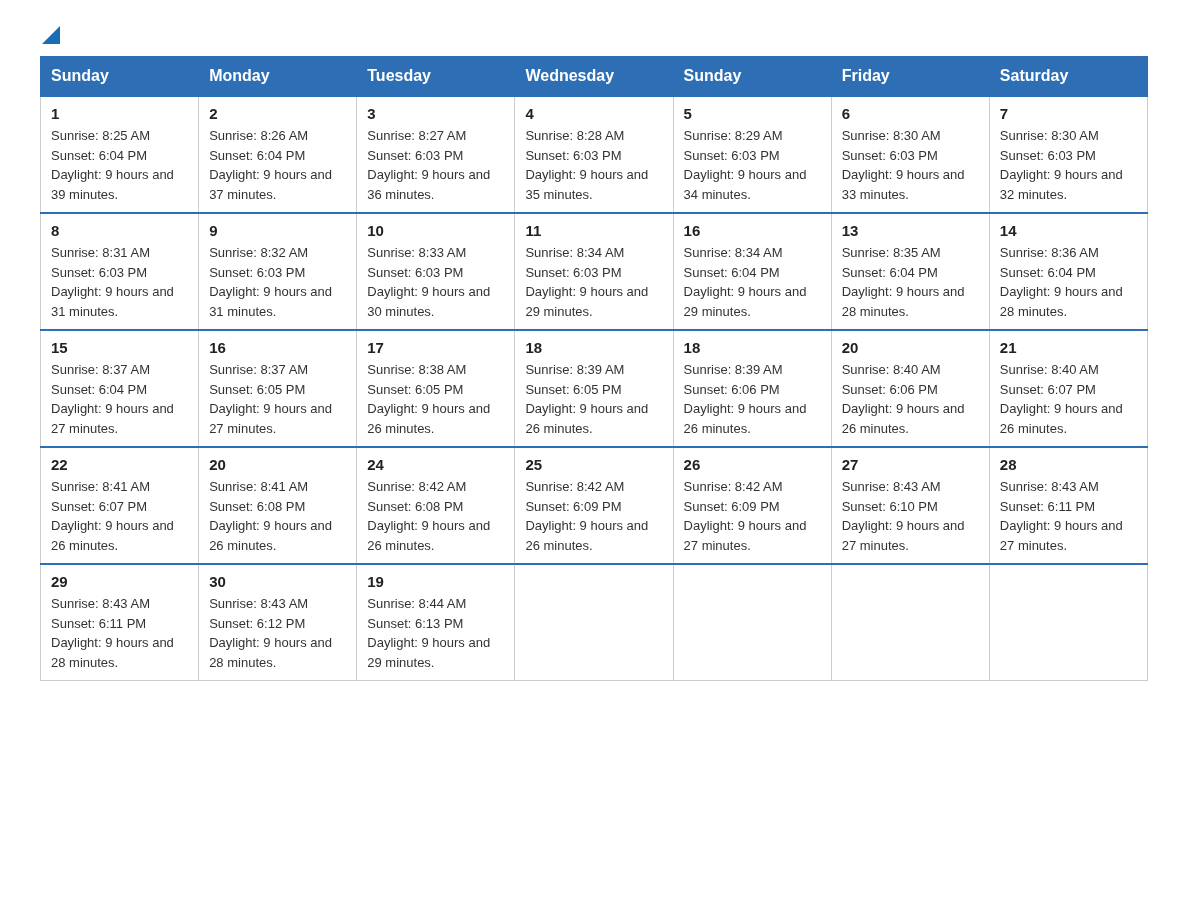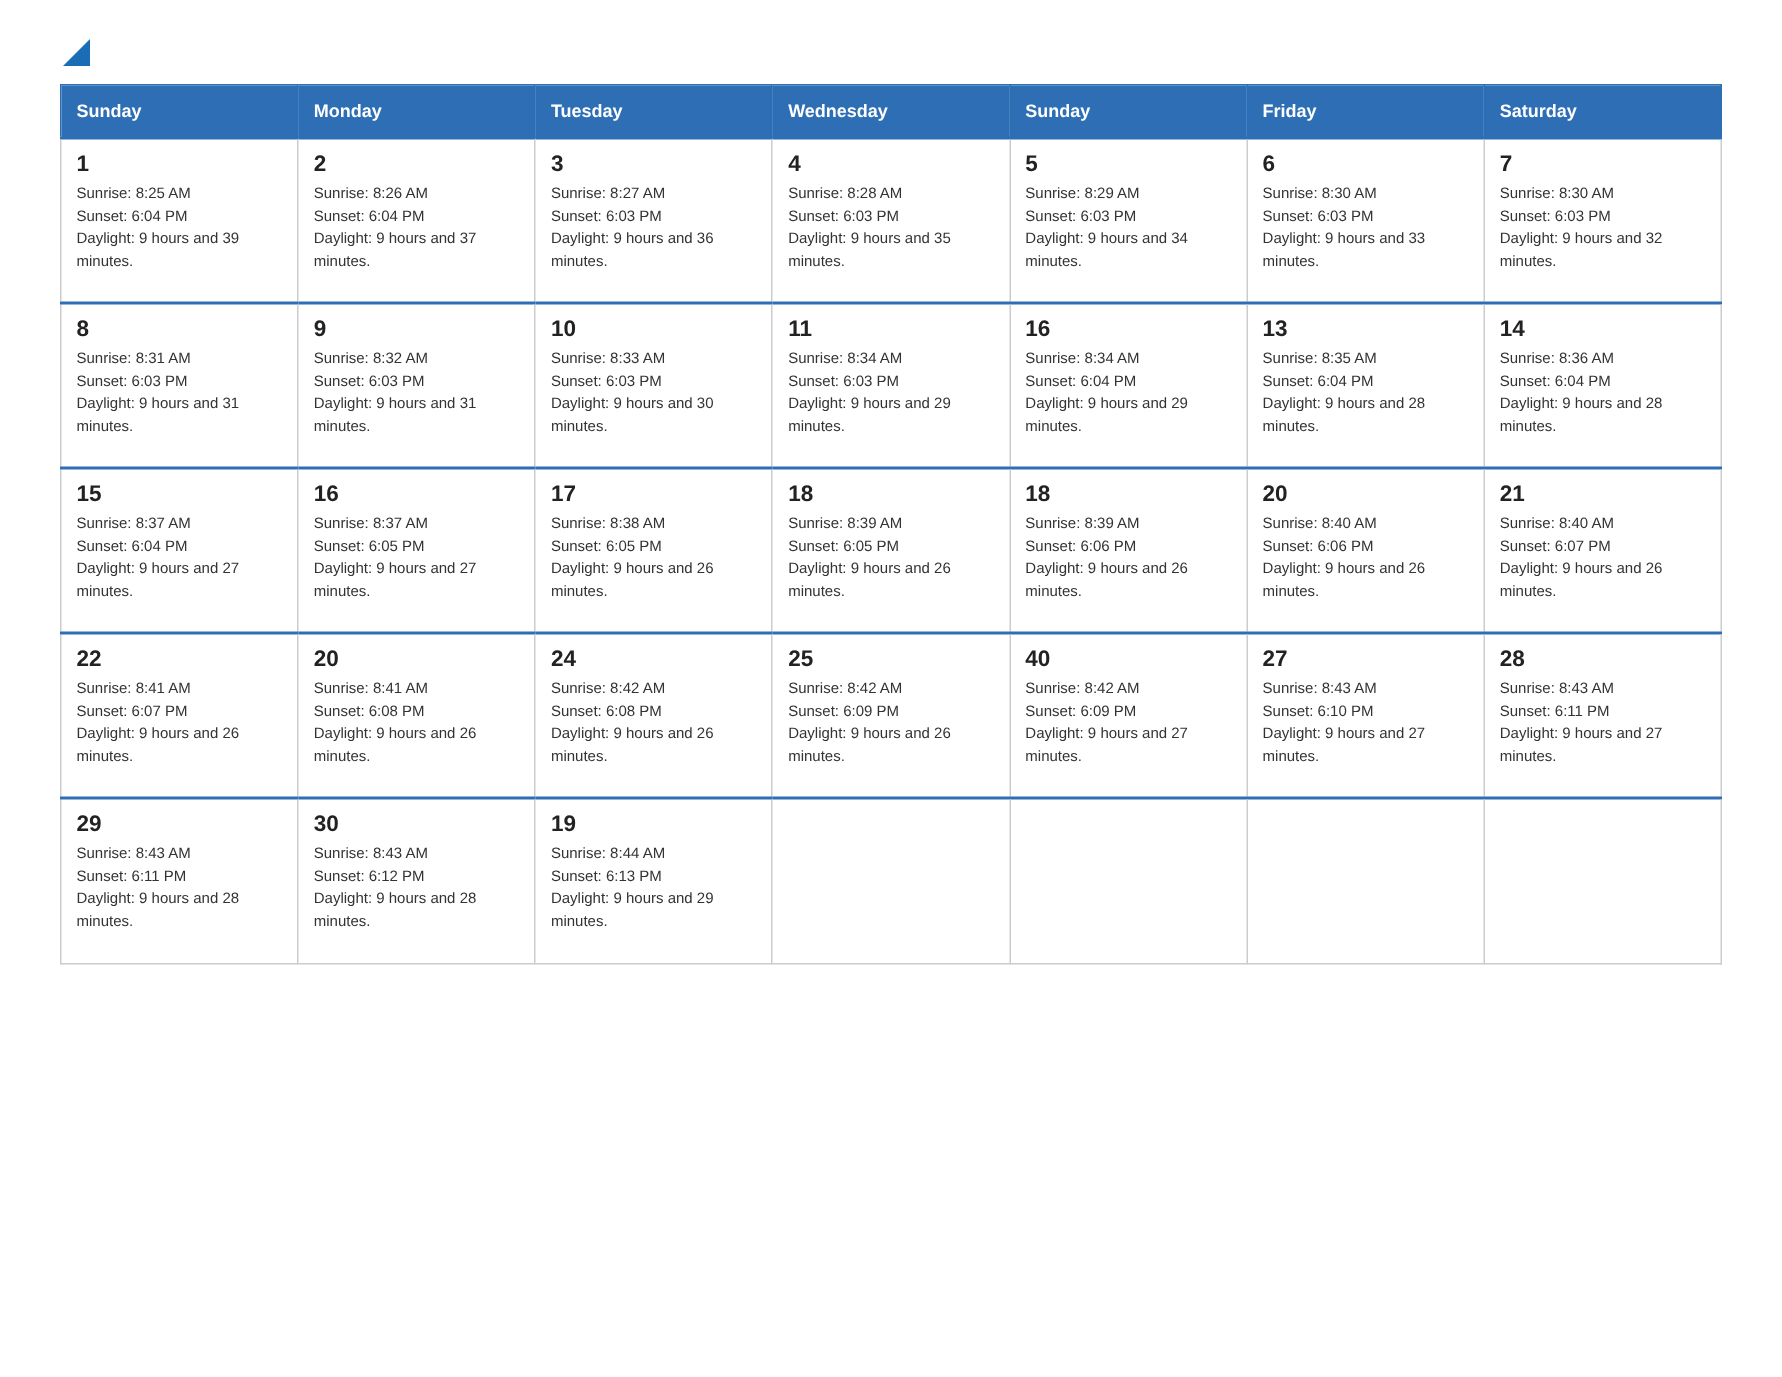--- a/index.html
+++ b/index.html
@@ -45,21 +45,21 @@
       margin-top: 4px;
     }
     .calendar {
       width: 100%;
       border-collapse: collapse;
       margin-top: 12px;
     }
     .calendar th {
       background-color: #2d6eb5;
       color: #fff;
-      font-size: 12px;
+      font-size: 16px;
       font-weight: bold;
       padding: 10px 10px;
       text-align: left;
       border: 1px solid #2d6eb5;
     }
     .calendar td {
       border: 1px solid #ccc;
       vertical-align: top;
       padding: 8px 10px;
       width: 14.28%;
@@ -70,21 +70,21 @@
       border-top: 2px solid #2d6eb5;
     }
     .day-number {
       font-size: 15px;
       font-weight: bold;
       color: #222;
       display: block;
       margin-bottom: 4px;
     }
     .day-info {
-      font-size: 10px;
+      font-size: 13px;
       color: #333;
       line-height: 1.5;
     }
     .empty-cell {
       background: #fff;
     }
   </style>
 </head>
 <body>
 
@@ -322,21 +322,21 @@
       </td>
         <td>
         <span class="day-number">25</span>
         <div class="day-info">
           Sunrise: 8:42 AM<br>
           Sunset: 6:09 PM<br>
           Daylight: 9 hours and 26 minutes.
         </div>
       </td>
         <td>
-        <span class="day-number">40</span>
+        <span class="day-number">26</span>
         <div class="day-info">
           Sunrise: 8:42 AM<br>
           Sunset: 6:09 PM<br>
           Daylight: 9 hours and 27 minutes.
         </div>
       </td>
         <td>
         <span class="day-number">27</span>
         <div class="day-info">
           Sunrise: 8:43 AM<br>

